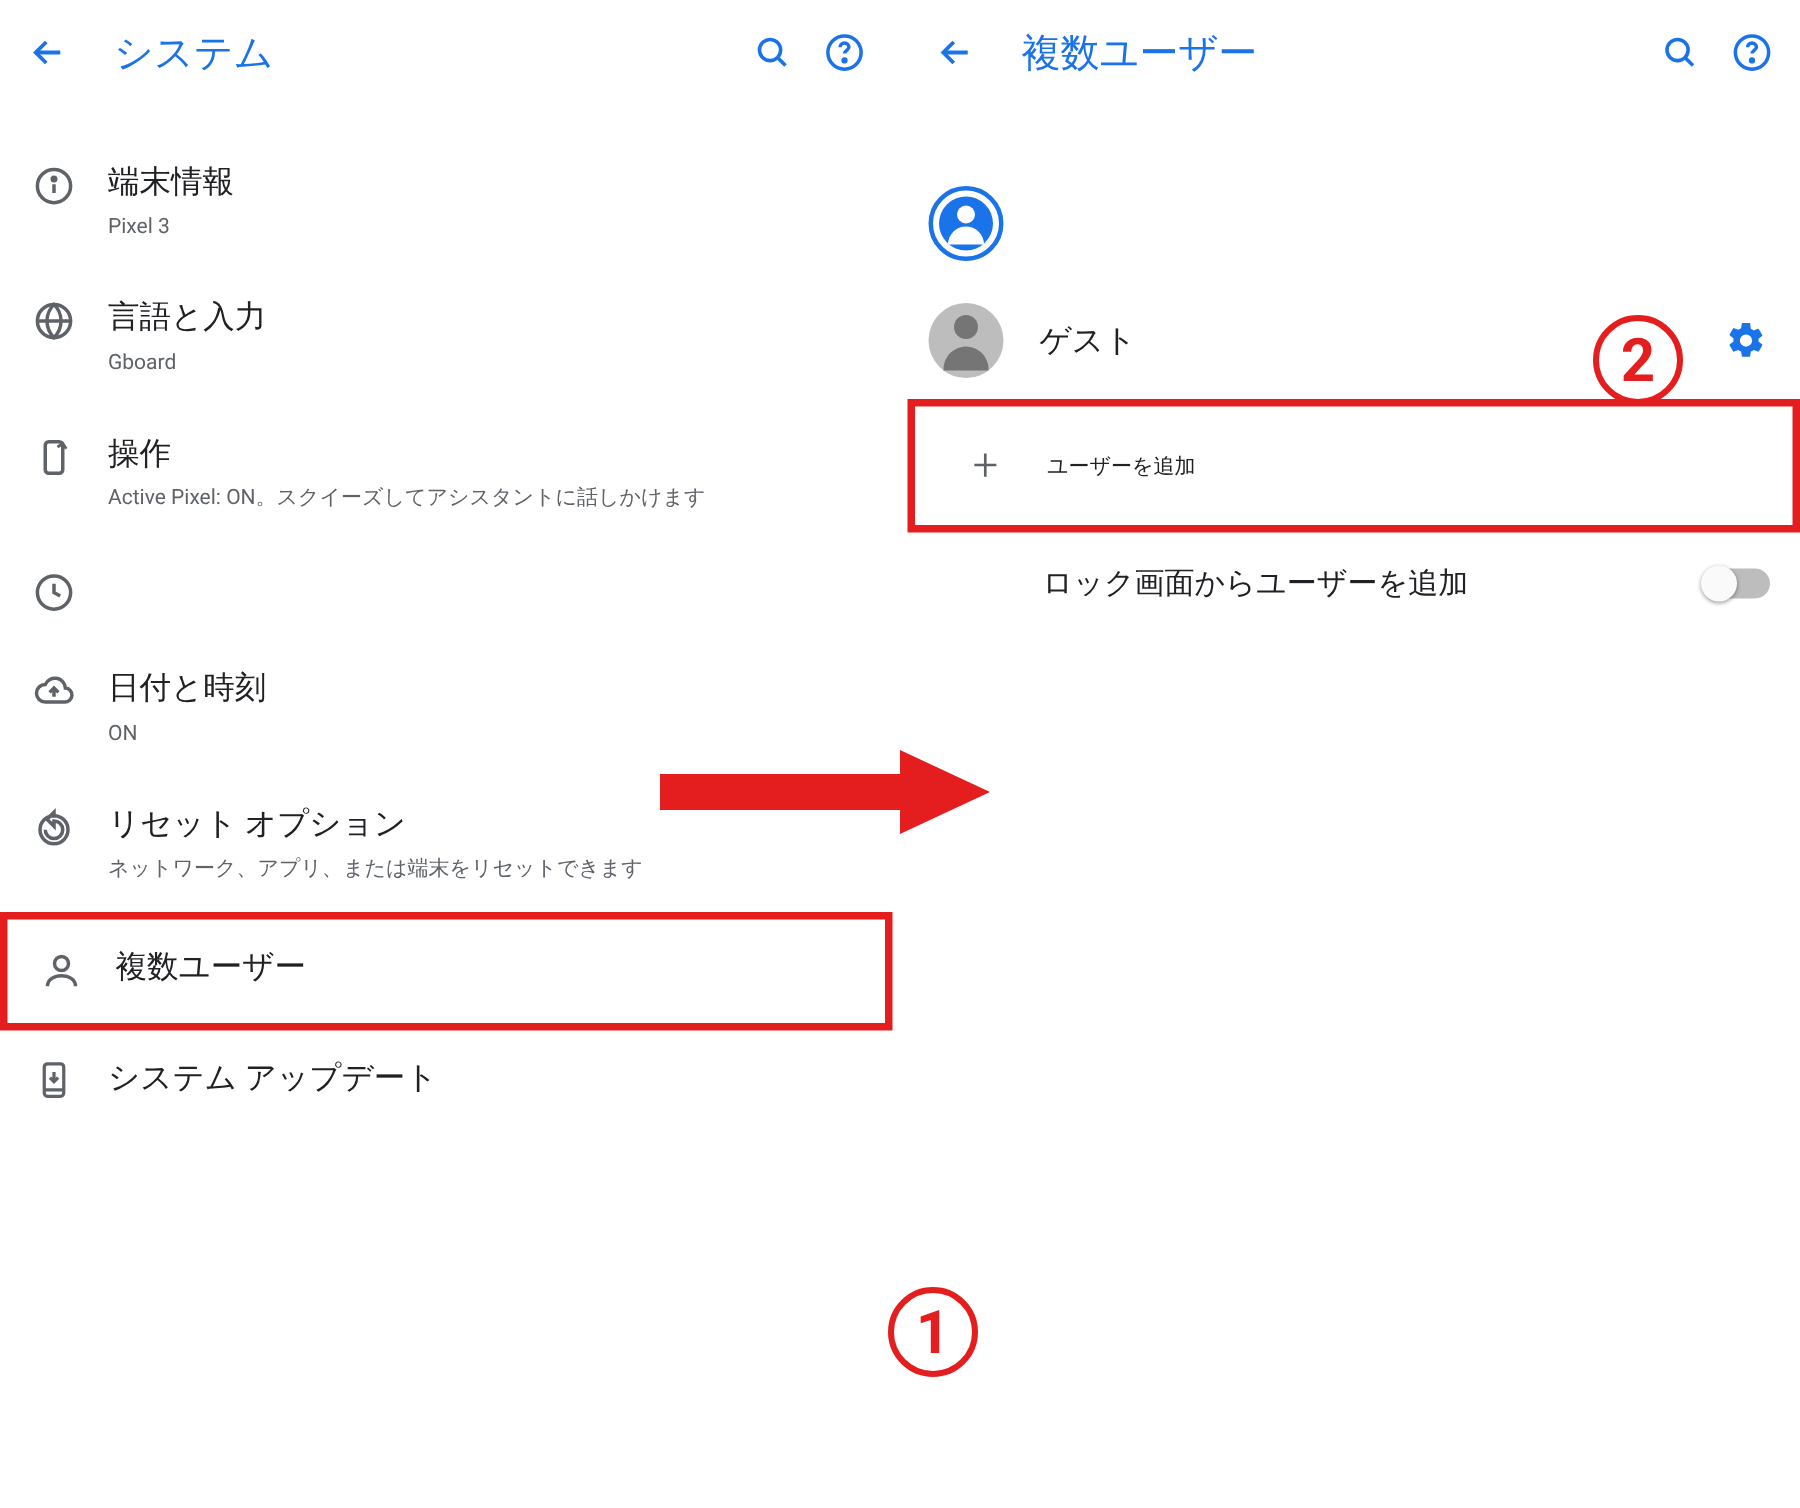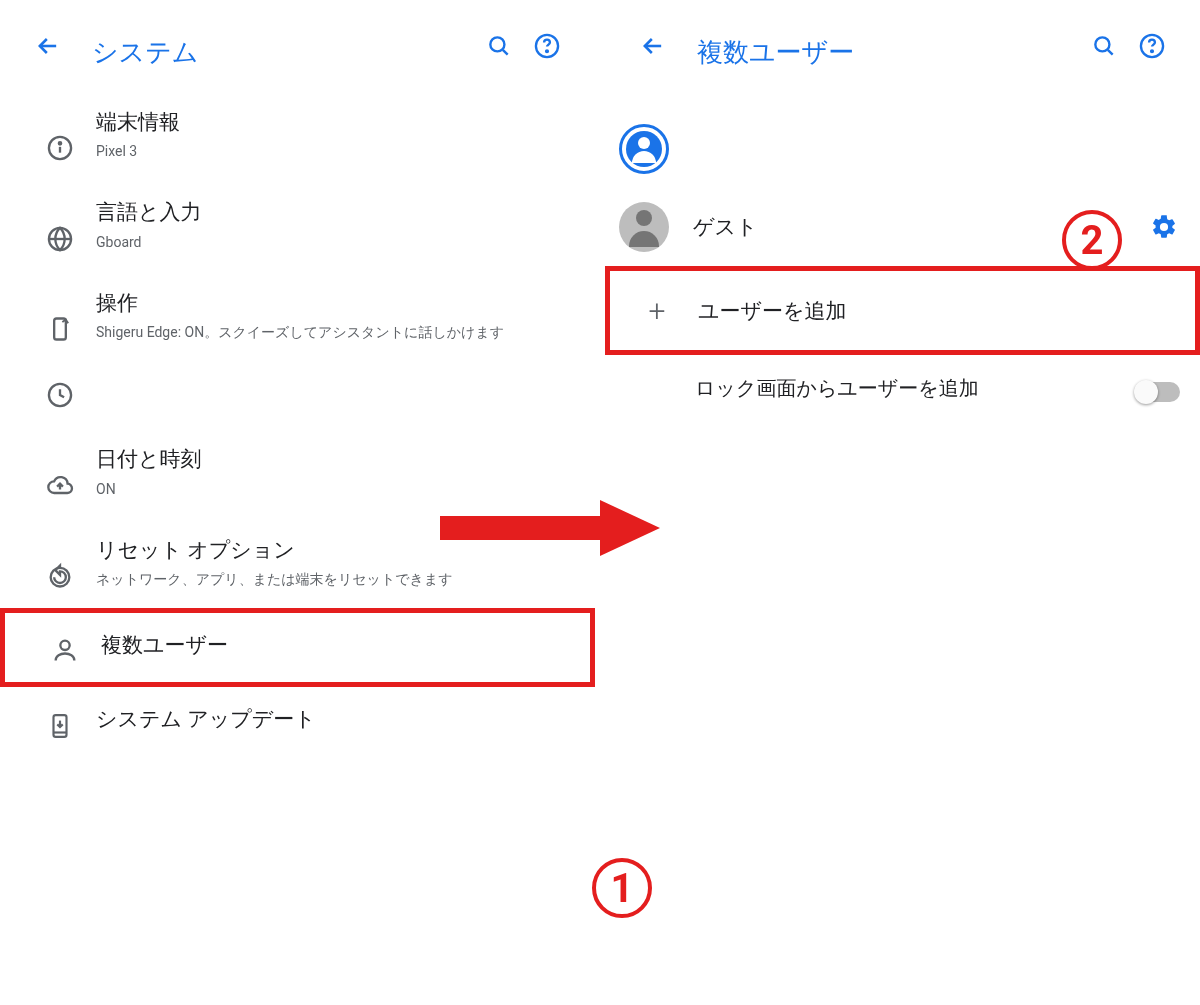--- a/index.html
+++ b/index.html
@@ -15,23 +15,23 @@
     position: absolute;
     top: 0;
     width: 595px;
     height: 1005px;
     background: #fff;
   }
   .screen-left { left: 0; }
   .screen-right { left: 605px; }
   .header {
     display: flex;
-    align-items: flex-end;
+    align-items: center;
     height: 70px;
-    padding: 0 24px;
+    padding: 0 8px;
   }
   .back-btn {
     width: 48px;
     height: 48px;
     display: flex;
     align-items: center;
     justify-content: center;
     color: #1a73e8;
   }
   .title {
@@ -45,22 +45,22 @@
     width: 48px;
     height: 48px;
     display: flex;
     align-items: center;
     justify-content: center;
     color: #1a73e8;
   }
   .list { padding-top: 20px; }
   .item {
     display: flex;
-    align-items: flex-end;
-    padding: 18px 16px 18px 24px;
+    align-items: flex-start;
+    padding: 18px 16px 18px 0;
     position: relative;
   }
   .item-icon {
     width: 72px;
     display: flex;
     align-items: flex-start;
     justify-content: center;
     padding-top: 2px;
     color: #5f6368;
     flex-shrink: 0;
@@ -147,23 +147,23 @@
   .add-user {
     display:flex;align-items:center;
     padding:22px 16px 22px 22px;
   }
   .plus-icon {
     width:50px;
     display:flex;justify-content:center;
     font-size:30px;color:#5f6368;font-weight:300;
     margin-right:16px;
   }
-  .add-label { font-size:21px;color:#202124; }
+  .add-label { font-size:14px;color:#202124; }
   .toggle-row {
-    display:flex;align-items:flex-end;
+    display:flex;align-items:center;
     padding:20px 20px 20px 90px;
     gap:36px;
   }
   .toggle-label { flex:1; font-size:20px;color:#202124; }
   .toggle {
     width:44px;height:20px;border-radius:10px;
     background:#bdbdbd;position:relative;
   }
   .toggle::after{
     content:'';position:absolute;
@@ -246,21 +246,21 @@
 
     <div class="item">
       <div class="item-icon">
         <svg width="28" height="28" viewBox="0 0 24 24" fill="none" stroke="currentColor" stroke-width="2">
             <rect x="7" y="3" width="10" height="18" rx="2"></rect>
             <path d="M14 6l3-2 2 3" stroke-width="1.6"></path>
           </svg>
       </div>
       <div class="item-text">
         <div class="item-title">操作</div>
-        <div class="item-sub">Shigeru Edge: ON。スクイーズしてアシスタントに話しかけます</div>
+        <div class="item-sub">Active Pixel: ON。スクイーズしてアシスタントに話しかけます</div>
       </div>
     </div>
 
     <div class="item">
       <div class="item-icon">
         <svg width="28" height="28" viewBox="0 0 24 24" fill="none" stroke="currentColor" stroke-width="2">
             <circle cx="12" cy="12" r="9.5"></circle>
             <path d="M12 7v5l3.5 2"></path>
           </svg>
       </div>

